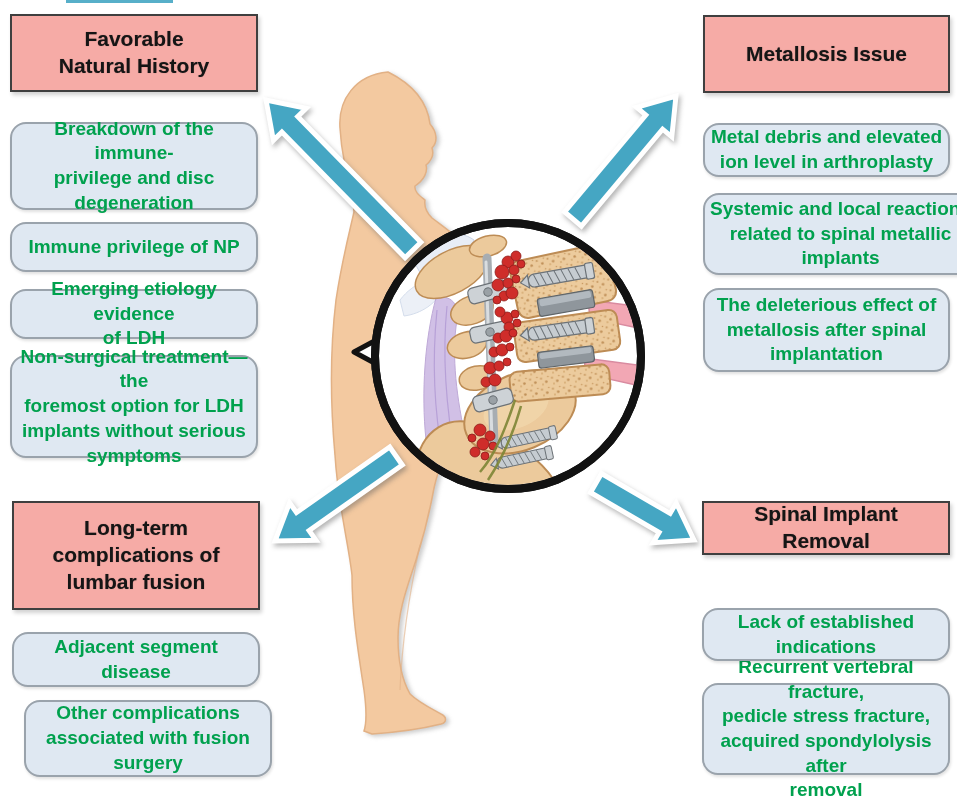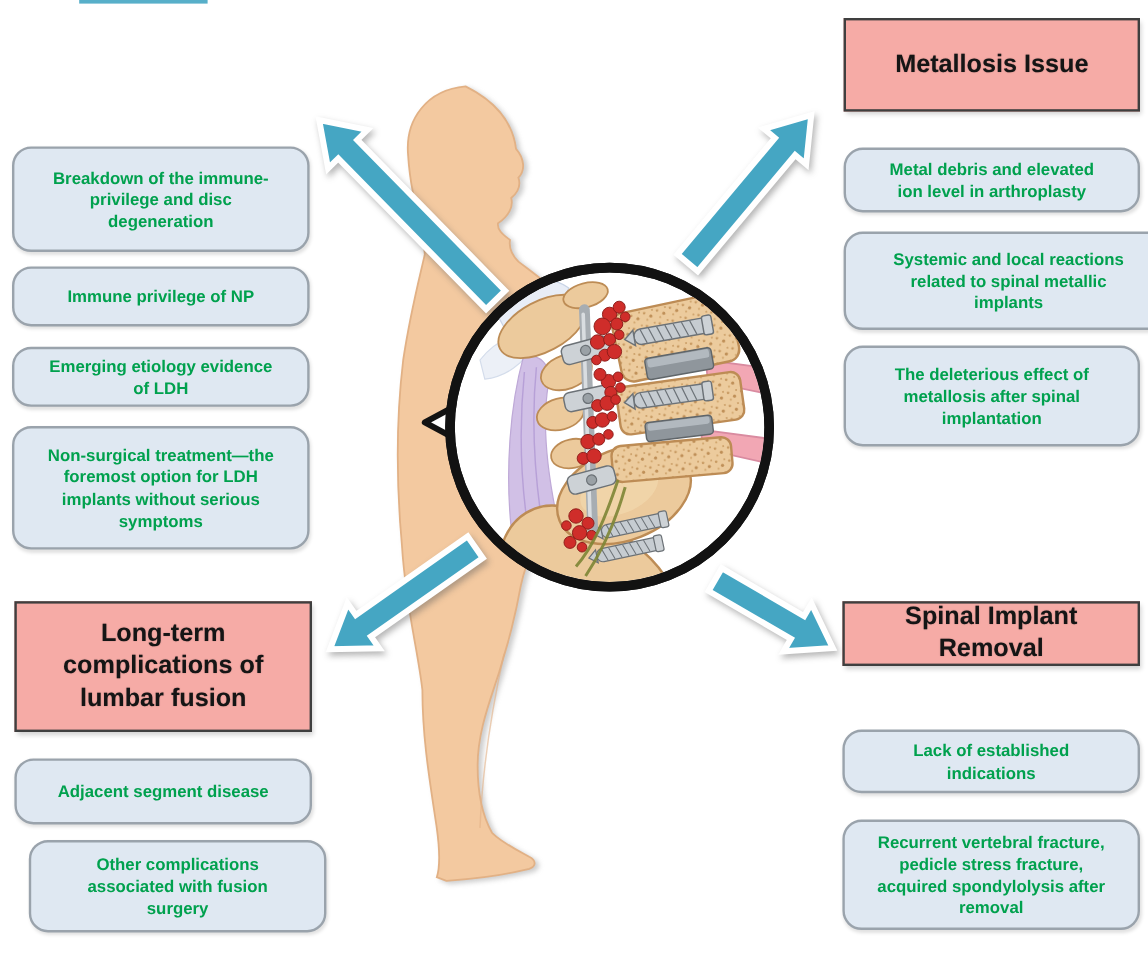--- a/index.html
+++ b/index.html
@@ -19,21 +19,21 @@
     text-shadow:0 0 1px rgba(0,0,0,.35);
   }
   .item{
     position:absolute;display:flex;align-items:center;justify-content:center;
     background:var(--item-fill);border:2px solid var(--item-border);
     border-radius:16px;box-shadow:1px 2px 3px rgba(0,0,0,.12);
     box-sizing:border-box;padding:2px 4px;
   }
   .item .t{
     white-space:pre-line;text-align:center;color:var(--item-text);
-    font-weight:bold;font-size:14px;line-height:1.3;
+    font-weight:bold;font-size:19px;line-height:1.3;
   }
   .artifact{
     position:absolute;left:66px;top:0;width:107px;height:3px;
     background:var(--arrow);opacity:.9;
   }
   svg{position:absolute;left:0;top:0;}
   .silhouette{fill:var(--skin);stroke:var(--skin-outline);stroke-width:1.5;
     filter:drop-shadow(3px 2px 2px rgba(110,110,110,.35));}
   .inner-contour{fill:none;stroke:var(--skin-outline);stroke-width:1.2;opacity:.6;}
   .arrow{fill:var(--arrow);stroke:#ffffff;stroke-width:5;stroke-linejoin:miter;
@@ -228,20 +228,24 @@
       </g>
 
       <path class="nerve" d="M 515 400 C 505 430, 495 455, 480 472"></path>
       <path class="nerve" d="M 521 406 C 512 438, 500 462, 488 480"></path>
     </g>
     <circle class="ring-top" cx="508" cy="356" r="133"></circle>
   </svg>
 
   <div class="artifact"></div>
 
+  <div class="hdr" style="left:10px;top:14px;width:248px;height:78px">
+    <span class="t">Favorable
+Natural History</span>
+  </div>
   <div class="item" style="left:10px;top:122px;width:248px;height:88px">
     <span class="t">Breakdown of the immune-
 privilege and disc
 degeneration</span>
   </div>
   <div class="item" style="left:10px;top:222px;width:248px;height:50px">
     <span class="t">Immune privilege of NP</span>
   </div>
   <div class="item" style="left:10px;top:289px;width:248px;height:50px">
     <span class="t">Emerging etiology evidence

